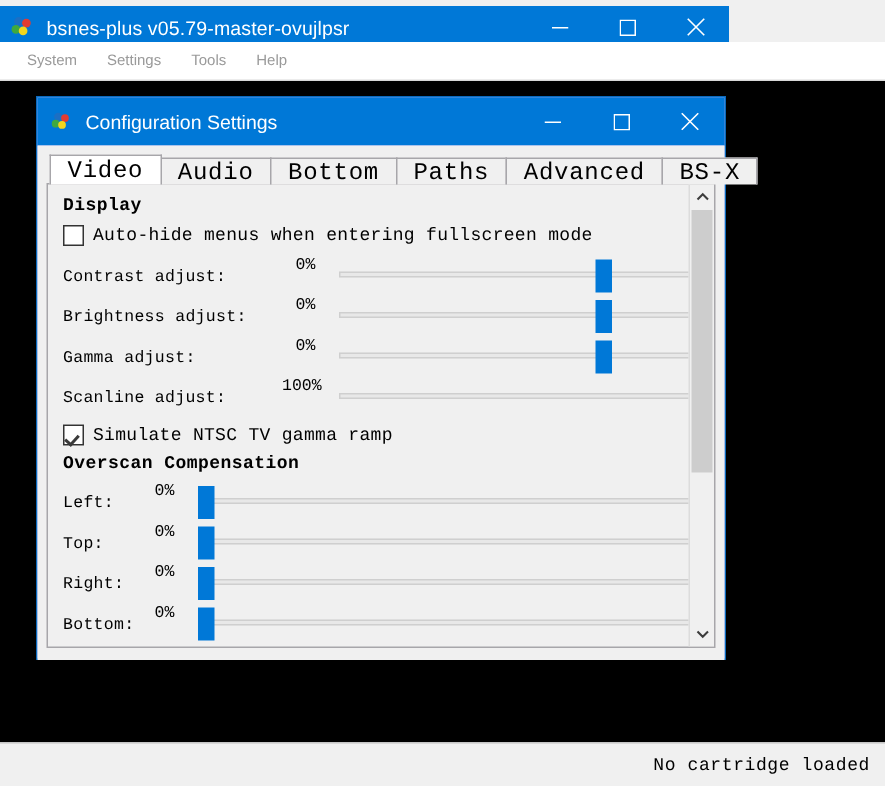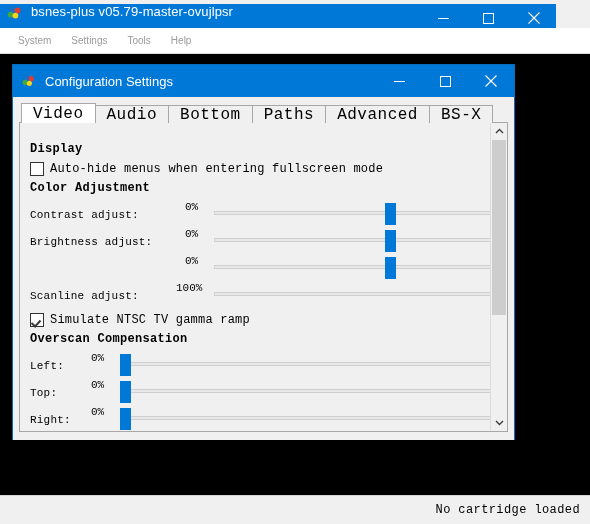--- a/index.html
+++ b/index.html
@@ -6,22 +6,22 @@
   body{
     width:590px;height:524px;overflow:hidden;
     background:#ffffff;
     font-family:"Liberation Sans", sans-serif;
     -webkit-font-smoothing:none;
   }
   #app{position:relative;width:590px;height:524px;background:#f0f0f0;}
 
   
   .win-titlebar{
-    position:absolute;left:0;top:4px;width:556px;height:28px;
-    background:#0078d7;display:flex;
+    position:absolute;left:0;top:4px;width:486px;height:28px;
+    background:#0078d7;display:flex;align-items:center;
   }
   .win-icon{width:18px;height:18px;margin-left:6px;margin-right:7px;position:relative;flex:none;}
   .win-title{
     color:#ffffff;font-size:13px;font-family:"Liberation Sans",sans-serif;
     letter-spacing:.1px;white-space:nowrap;
   }
   .win-btns{margin-left:auto;display:flex;height:28px;}
   .win-btn{
     width:45px;height:28px;display:flex;align-items:center;justify-content:center;
     color:#ffffff;
@@ -48,21 +48,21 @@
     display:flex;align-items:center;justify-content:flex-end;
     box-sizing:border-box;padding-right:10px;
   }
   .status-text{
     font-family:"Liberation Mono","DejaVu Sans Mono",monospace;
     font-size:12px;color:#000000;letter-spacing:.4px;
   }
 
   
   .dialog{
-    position:absolute;left:12px;top:64px;width:503px;height:376px;
+    position:absolute;left:24px;top:64px;width:460px;height:376px;
     background:#c4b5fd;border:1px solid #0a6bbd;box-sizing:border-box;
     box-shadow:0 0 0 0 rgba(0,0,0,0);
   }
   .dlg-titlebar{
     height:32px;background:#0078d7;display:flex;align-items:center;
   }
   .dlg-icon{width:16px;height:16px;margin-left:8px;margin-right:8px;position:relative;flex:none;}
   .dlg-title{color:#fff;font-size:13px;font-family:"Liberation Sans",sans-serif;}
   .dlg-btns{margin-left:auto;display:flex;height:32px;}
   .dlg-btn{width:46px;height:32px;display:flex;align-items:center;justify-content:center;color:#fff;}
@@ -90,21 +90,21 @@
   }
 
   .panel{
     position:relative;
     border:1px solid #a7a6aa;background:#f0f0f0;
     height:310px;margin-top:-1px;box-sizing:border-box;
     overflow:hidden;
   }
   .panel-inner{
     position:absolute;left:0;top:0;right:18px;bottom:0;
-    padding:6px 0 0 8px;box-sizing:border-box;margin-top:12px;
+    padding:6px 0 0 8px;box-sizing:border-box;
   }
 
   .grp-head{
     font-family:"Liberation Mono","DejaVu Sans Mono",monospace;
     font-size:12px;font-weight:bold;color:#000;letter-spacing:.3px;
     margin:1px 0 4px 2px;
   }
   .chk-row{display:flex;align-items:center;margin:2px 0 3px 2px;height:18px;}
   .chkbox{
     width:12px;height:12px;border:1px solid #ololo;border:1px solid #333;
@@ -241,41 +241,41 @@
       <div class="panel">
         <div class="panel-inner">
 
           <div class="grp-head">Display</div>
 
           <div class="chk-row">
             <span class="chkbox"></span>
             <span class="chk-label">Auto-hide menus when entering fullscreen mode</span>
           </div>
 
-          <div class="grp-head">Color Adjustment</div>
 
           <div class="slider-row">
             <span class="sl-label">Contrast adjust:</span>
             <span class="sl-value" style="left:157px">0%</span>
             <span class="sl-track-wrap" style="left:186px;width:352px">
               <span class="sl-track"></span>
               <span class="sl-thumb" style="left:171px"></span>
             </span>
           </div>
 
           <div class="slider-row">
             <span class="sl-label">Brightness adjust:</span>
             <span class="sl-value" style="left:157px">0%</span>
             <span class="sl-track-wrap" style="left:186px;width:352px">
               <span class="sl-track"></span>
               <span class="sl-thumb" style="left:171px"></span>
             </span>
           </div>
 
           <div class="slider-row">
+            <span class="sl-label">Gamma adjust:</span>
             <span class="sl-value" style="left:157px">0%</span>
             <span class="sl-track-wrap" style="left:186px;width:352px">
               <span class="sl-track"></span>
               <span class="sl-thumb" style="left:171px"></span>
             </span>
           </div>
 
           <div class="slider-row">
             <span class="sl-label">Scanline adjust:</span>
             <span class="sl-value" style="left:148px">100%</span>

